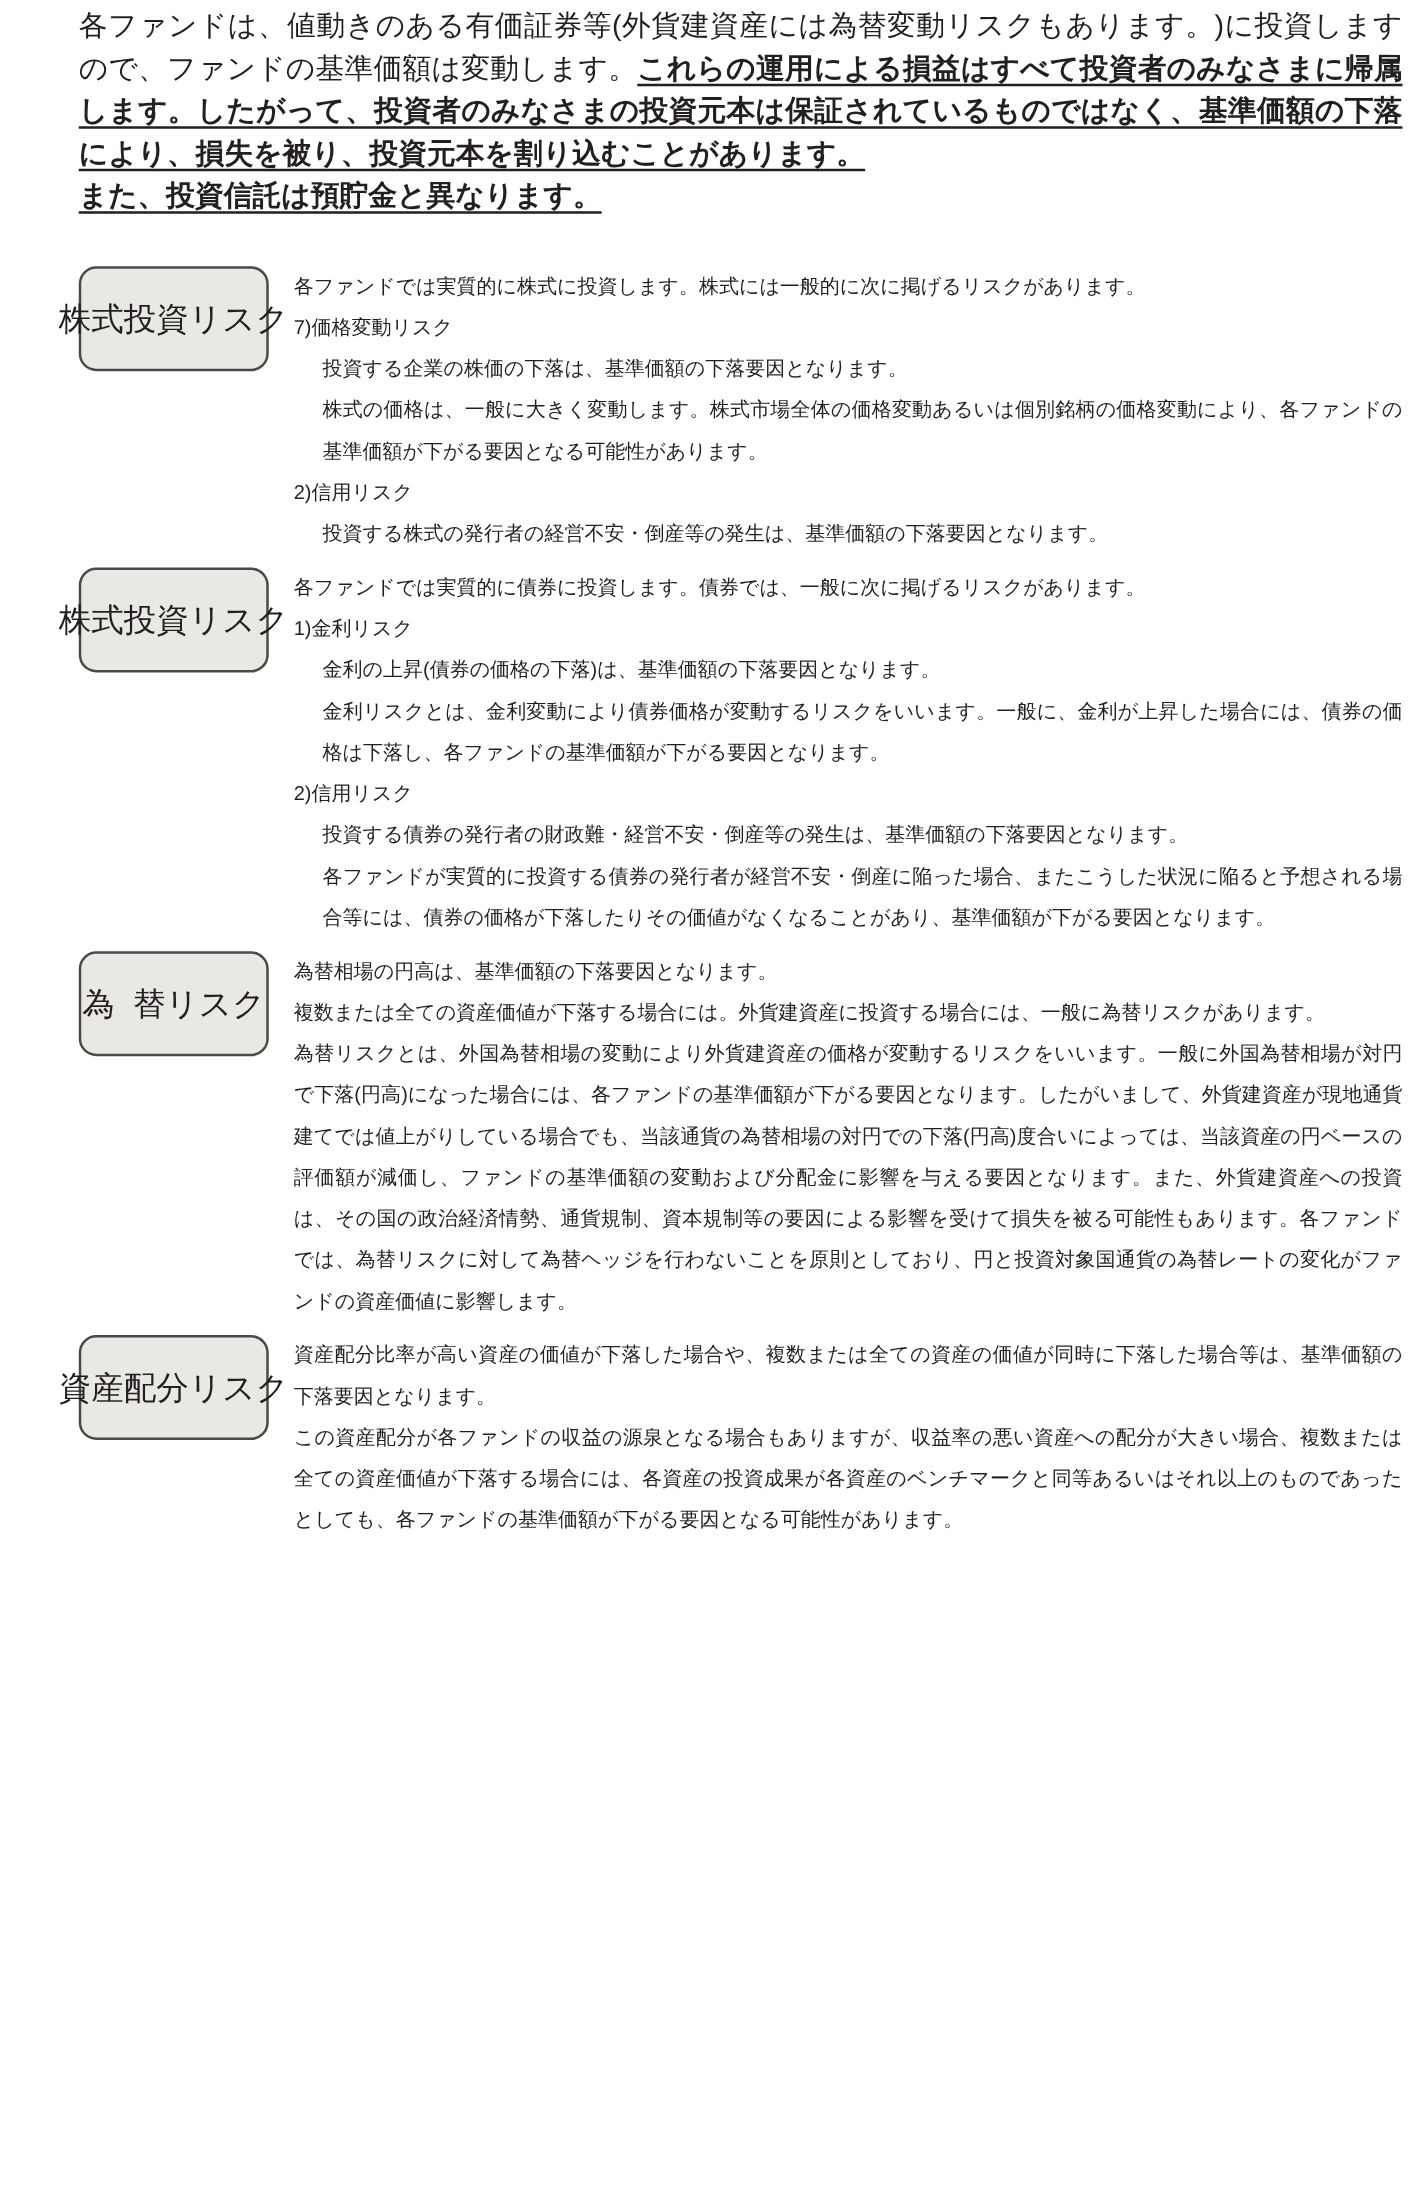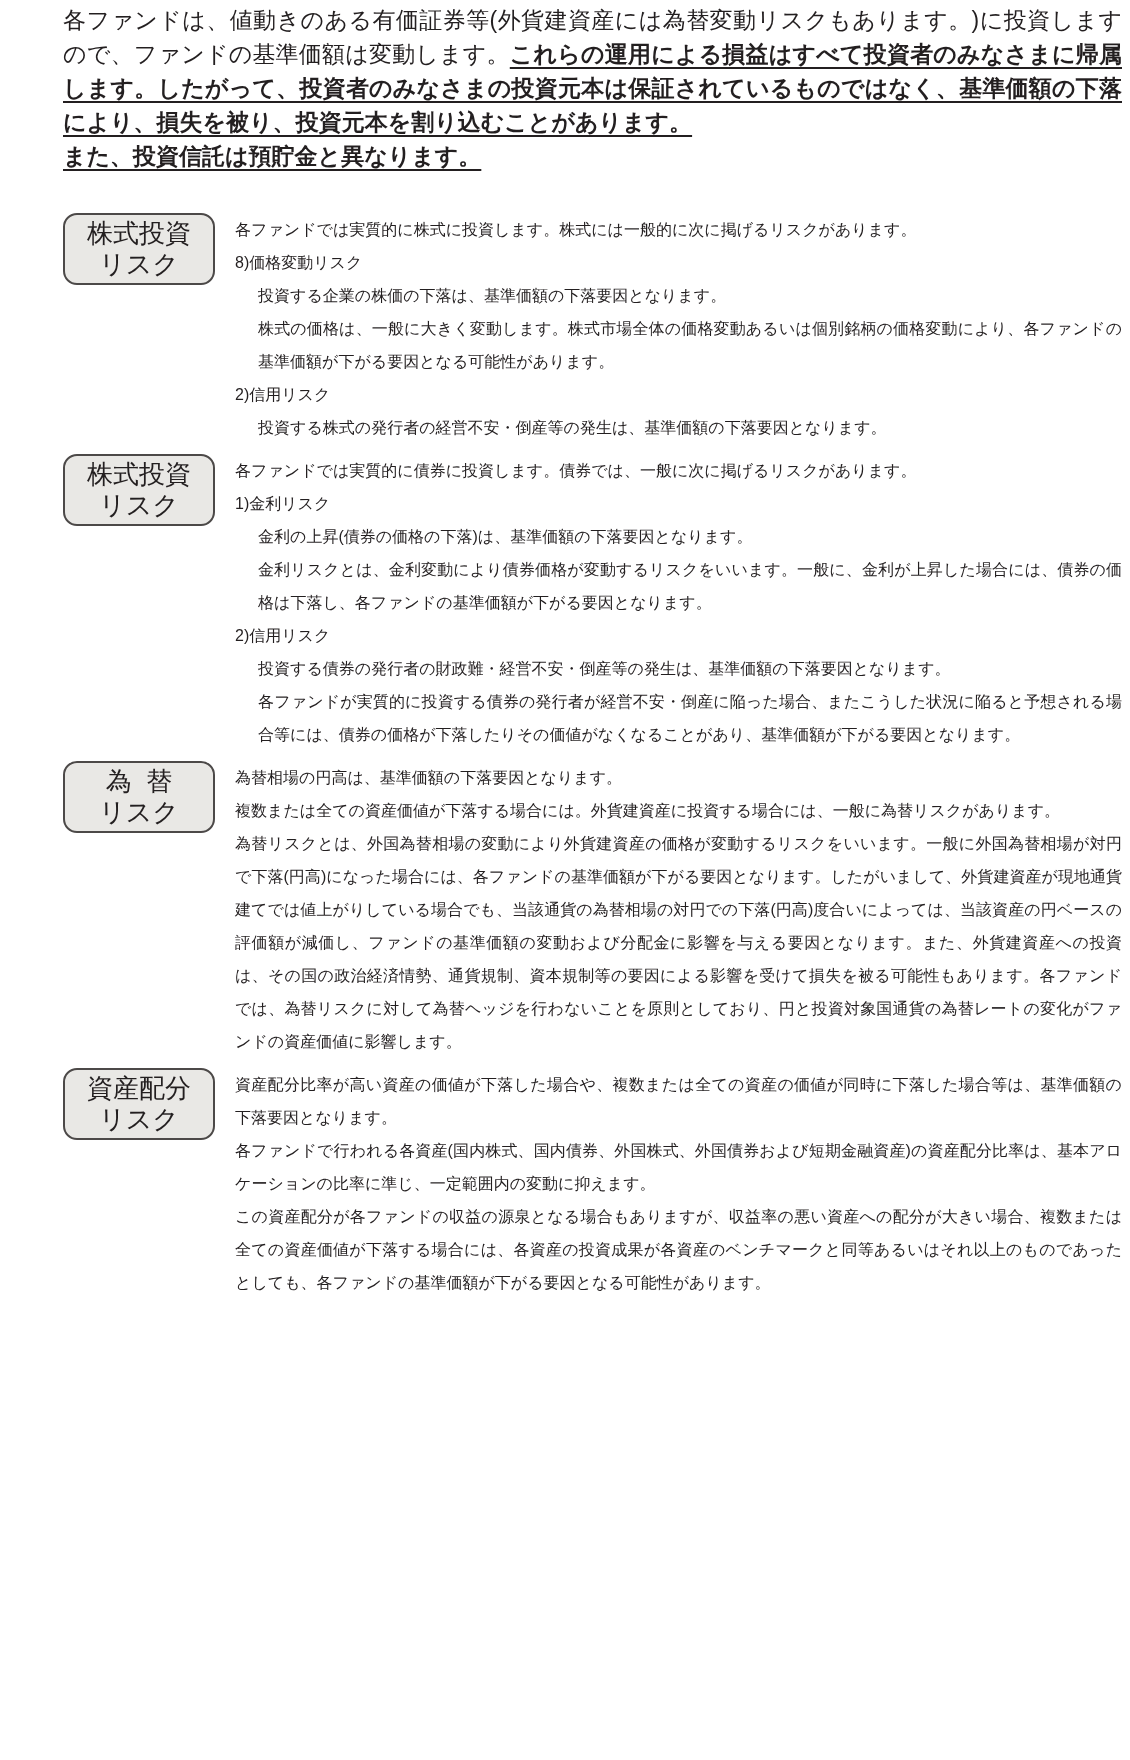--- a/index.html
+++ b/index.html
@@ -29,27 +29,26 @@
   .sections { margin-top: 40px; }
   .risk-section {
     display: flex;
     align-items: flex-start;
     margin-bottom: 10px;
   }
   .risk-label {
     flex: 0 0 152px;
     box-sizing: border-box;
     width: 152px;
-    height: 72px;
+    height: 84px;
     margin-right: 20px;
     background: #e9e8e5;
     border: 2.5px solid #4c4948;
     border-radius: 14px;
     display: flex;
-    flex-direction: column;
     align-items: center;
     justify-content: center;
     font-size: 26px;
     line-height: 31px;
   }
   .risk-label span { white-space: pre; }
   .risk-content {
     flex: 1;
     font-size: 16px;
     line-height: 33px;
@@ -69,21 +68,21 @@
   <p class="intro"><span class="bu">また、投資信託は預貯金と異なります。</span></p>
 
   <div class="sections">
   <section class="risk-section">
     <div class="risk-label">
       <span>株式投資</span>
       <span>リスク</span>
     </div>
     <div class="risk-content">
           <p class="blk">各ファンドでは実質的に株式に投資します。株式には一般的に次に掲げるリスクがあります。</p>
-          <p class="blk">8)価格変動リスク</p>
+          <p class="blk">7)価格変動リスク</p>
           <p class="blk bold indent">投資する企業の株価の下落は、基準価額の下落要因となります。</p>
           <p class="blk indent">株式の価格は、一般に大きく変動します。株式市場全体の価格変動あるいは個別銘柄の価格変動により、各ファンドの基準価額が下がる要因となる可能性があります。</p>
           <p class="blk">2)信用リスク</p>
           <p class="blk bold indent">投資する株式の発行者の経営不安・倒産等の発生は、基準価額の下落要因となります。</p>
         </div>
   </section>
 
   <section class="risk-section">
     <div class="risk-label">
       <span>株式投資</span>
@@ -112,20 +111,19 @@
         </div>
   </section>
 
   <section class="risk-section">
     <div class="risk-label">
       <span>資産配分</span>
       <span>リスク</span>
     </div>
     <div class="risk-content">
           <p class="blk bold">資産配分比率が高い資産の価値が下落した場合や、複数または全ての資産の価値が同時に下落した場合等は、基準価額の下落要因となります。</p>
-          <p class="blk">各ファンドで行われる各資産(国内株式、国内債券、外国株式、外国債券および短期金融資産)の資産配分比率は、基本アロケーションの比率に準じ、一定範囲内の変動に抑えます。</p>
           <p class="blk">この資産配分が各ファンドの収益の源泉となる場合もありますが、収益率の悪い資産への配分が大きい場合、複数または全ての資産価値が下落する場合には、各資産の投資成果が各資産のベンチマークと同等あるいはそれ以上のものであったとしても、各ファンドの基準価額が下がる要因となる可能性があります。</p>
         </div>
   </section>
 
 </div>
 
 </div>
 
 </body></html>

